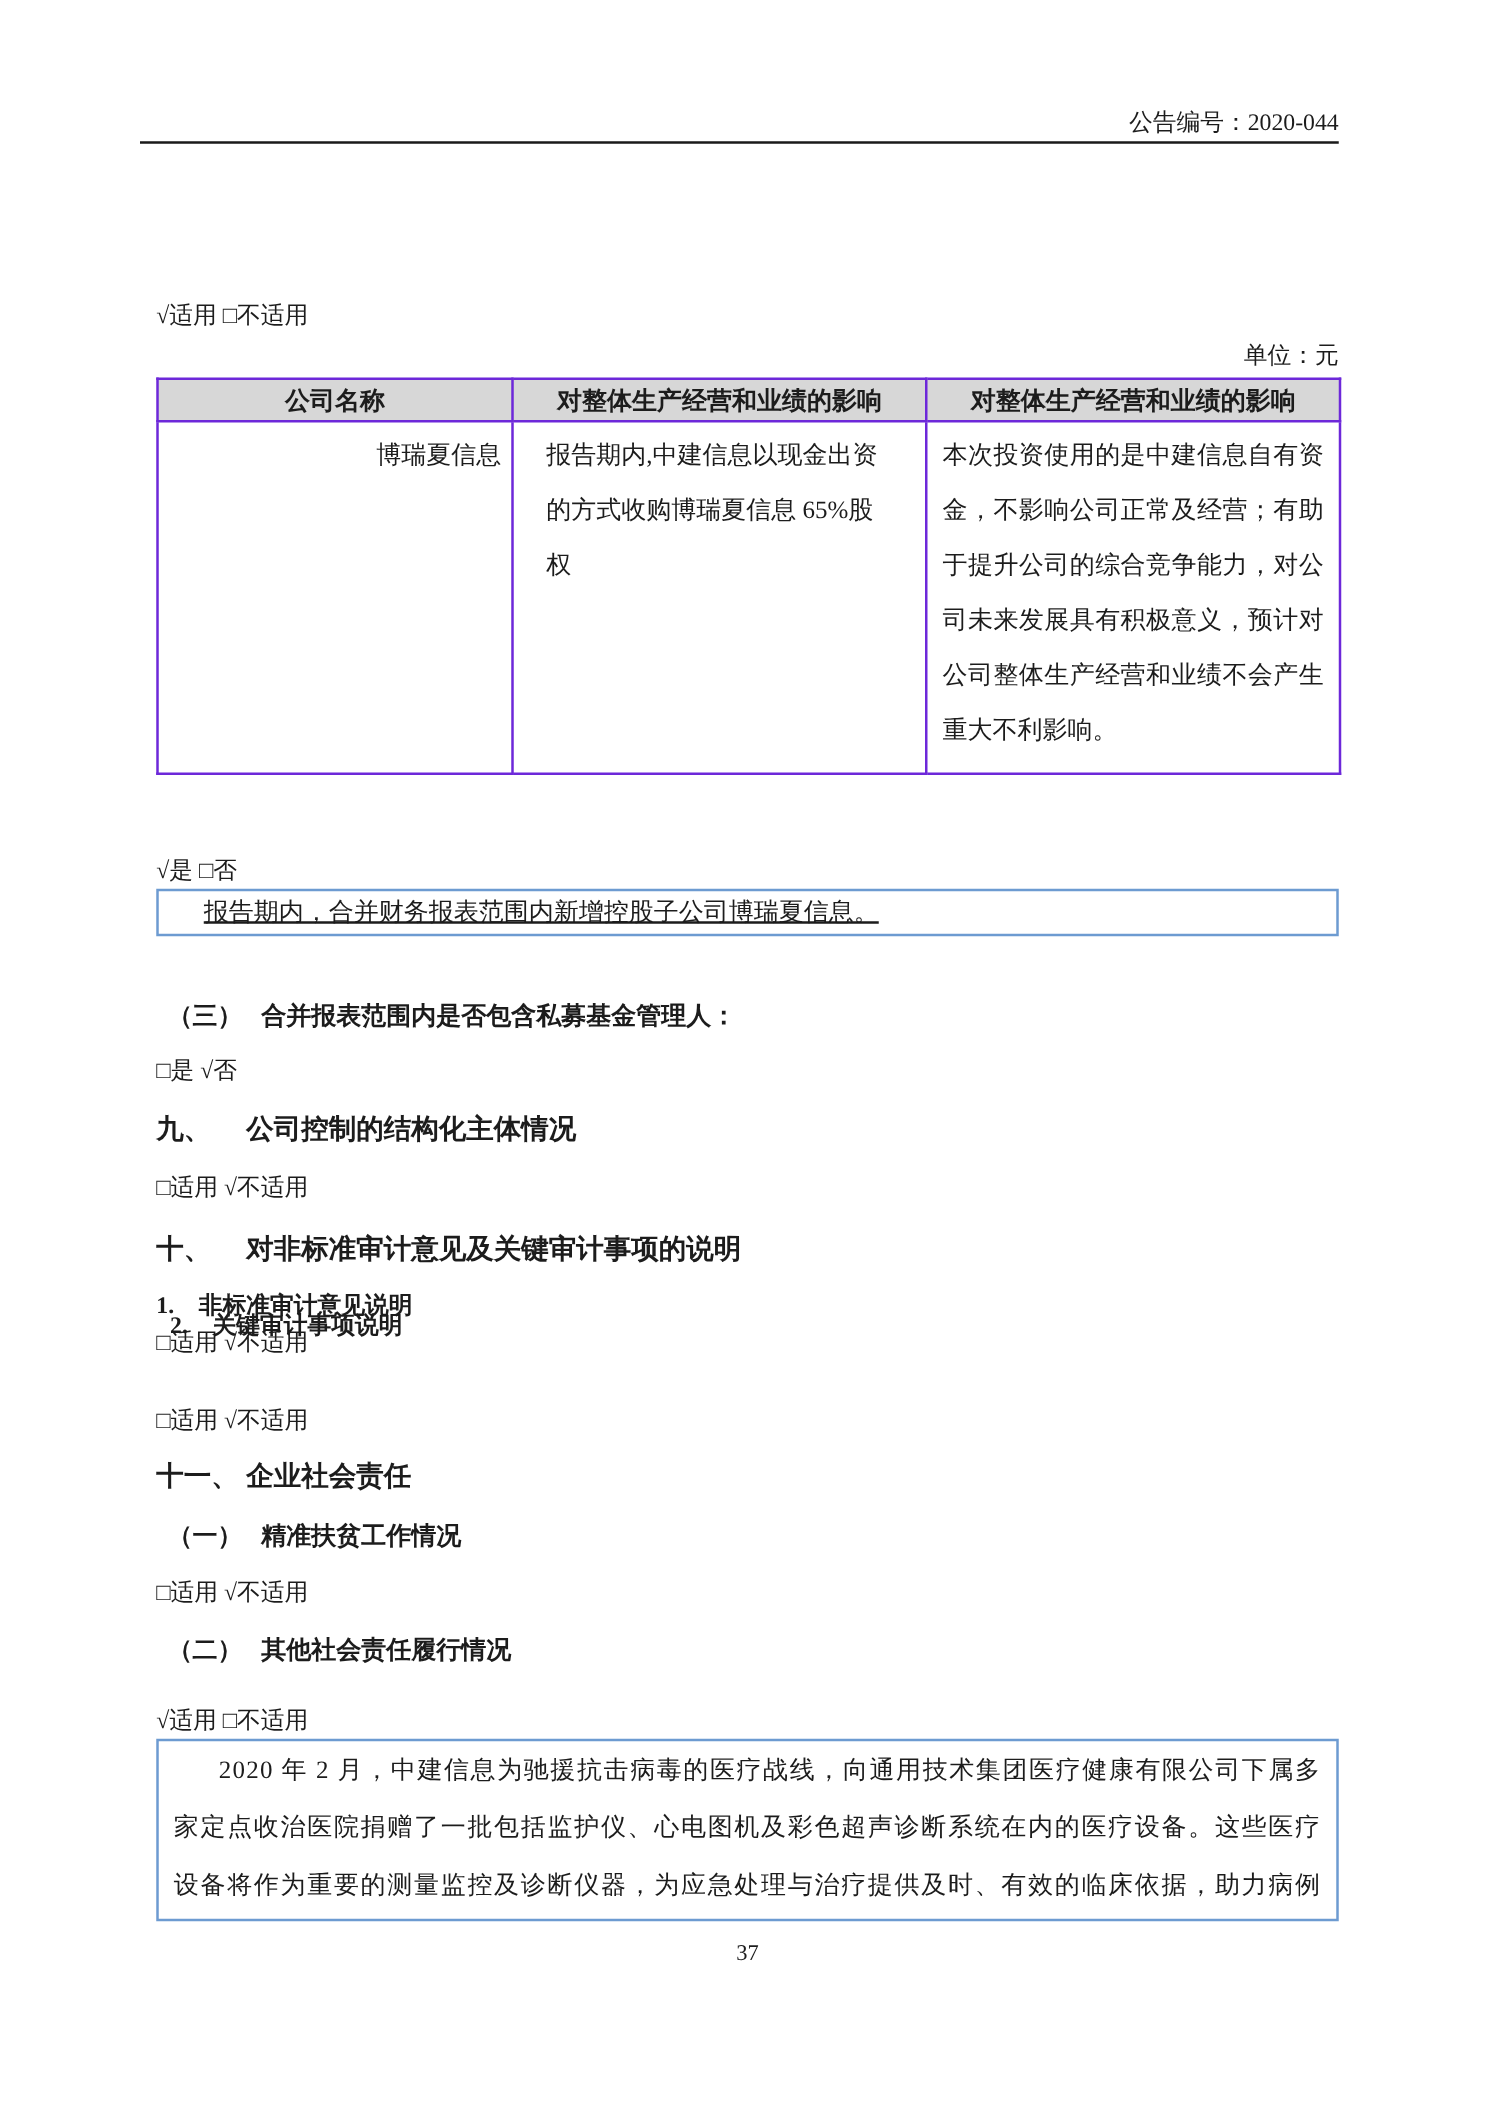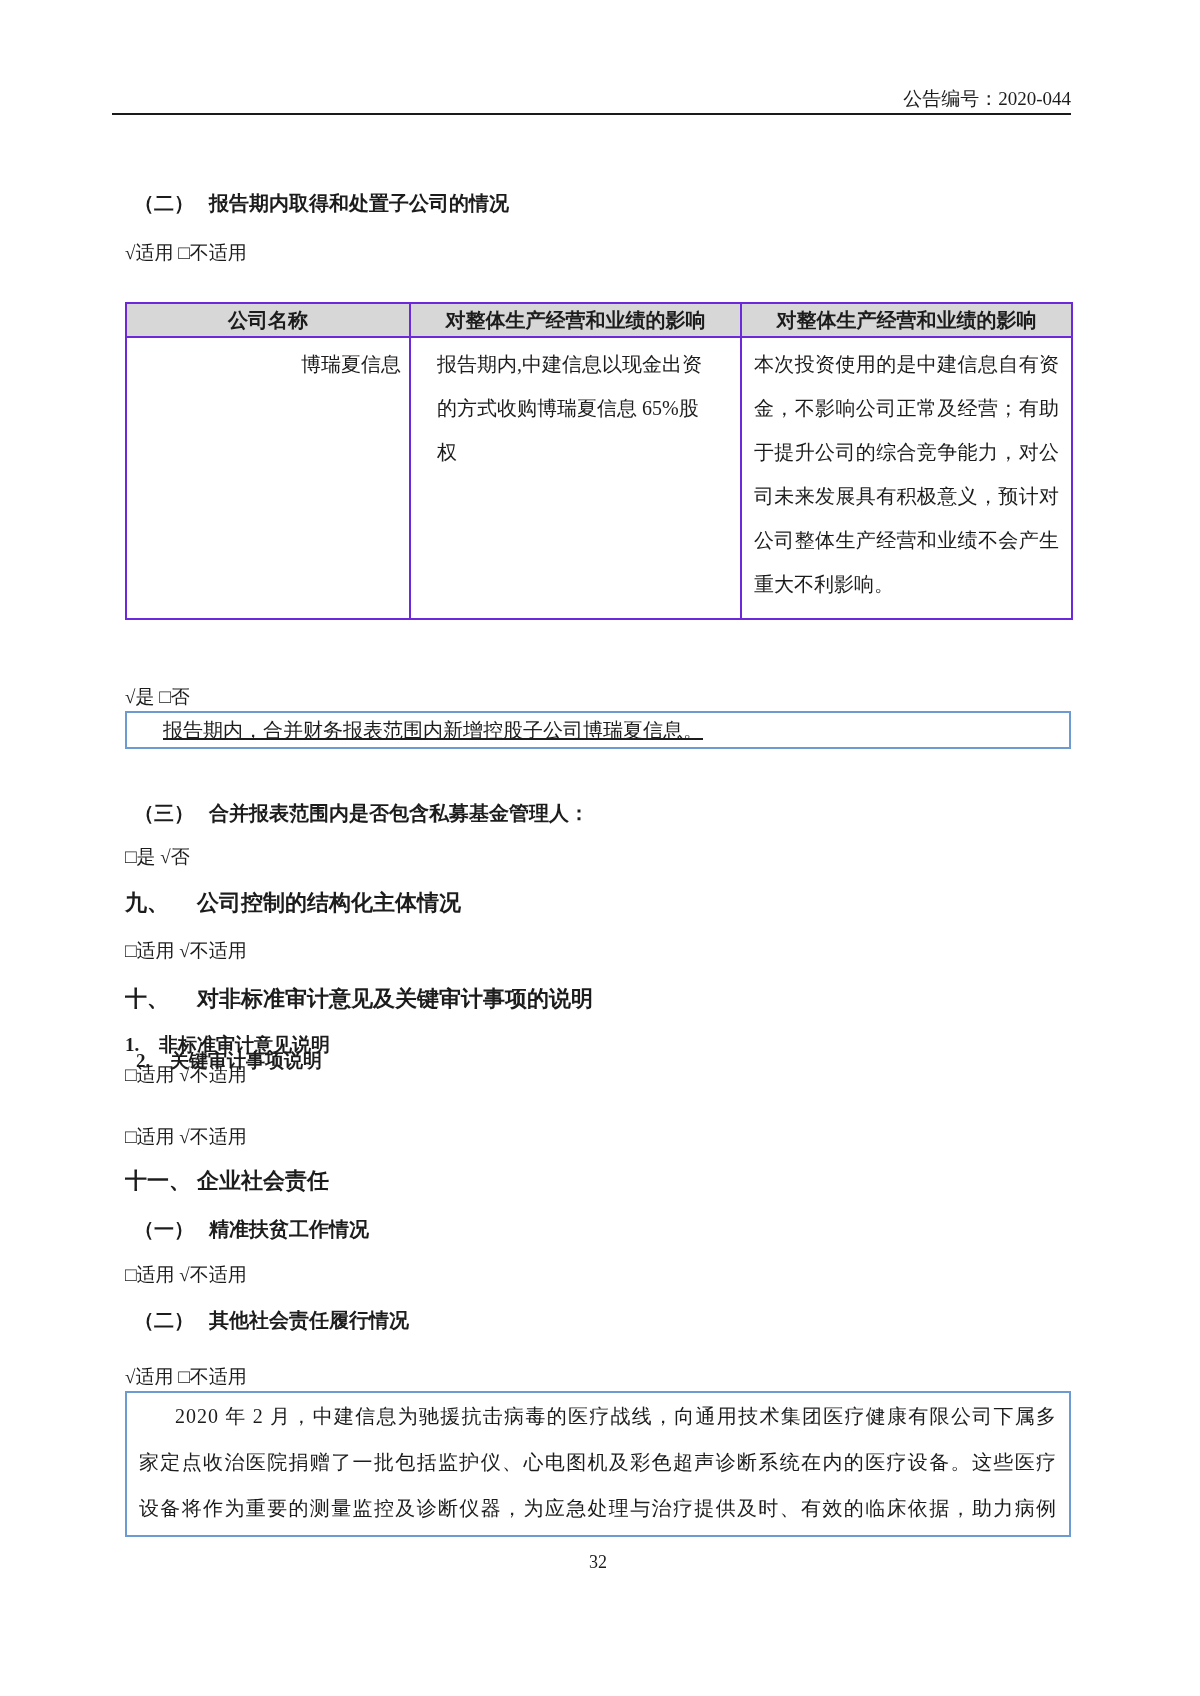--- a/index.html
+++ b/index.html
@@ -50,24 +50,22 @@
   .pgnum { font-size:18px; }
 </style>
 </head>
 <body>
 
 <div class="page">
 
   <div class="abs hdrzone right fs19" style="top:86px;">公告编号：2020-044</div>
   <div class="abs hdrzone rule" style="top:113px;"></div>
 
-  <div class="abs content h-sub" style="top:190px;">
-    <span class="h-num">（二）</span><span>报告期内取得和处置子公司的情况</span>
-  </div>
   <div class="abs content fs19" style="top:240px;">√适用 □不适用</div>
+  <div class="abs content right fs19" style="top:272px;">单位：元</div>
 
   <table class="subsid abs" style="top:302px; left:125px;">
     <colgroup>
         <col style="width:284px">
         <col style="width:331px">
         <col style="width:331px">
       </colgroup>
     <thead>
       <tr>
         <th>公司名称</th>
@@ -124,15 +122,15 @@
 
   <div class="abs content h-sub" style="top:1307px;">
     <span class="h-num">（二）</span><span>其他社会责任履行情况</span>
   </div>
   <div class="abs content fs19" style="top:1364px;">√适用 □不适用</div>
 
   <div class="abs content notebox notebox-big" style="top:1391px;">
     <p>2020 年 2 月，中建信息为驰援抗击病毒的医疗战线，向通用技术集团医疗健康有限公司下属多家定点收治医院捐赠了一批包括监护仪、心电图机及彩色超声诊断系统在内的医疗设备。这些医疗设备将作为重要的测量监控及诊断仪器，为应急处理与治疗提供及时、有效的临床依据，助力病例排查</p>
   </div>
 
-  <div class="abs content center pgnum" style="top:1552px;">32</div>
+  <div class="abs content center pgnum" style="top:1552px;">37</div>
 
 </div>
 
 </body></html>

